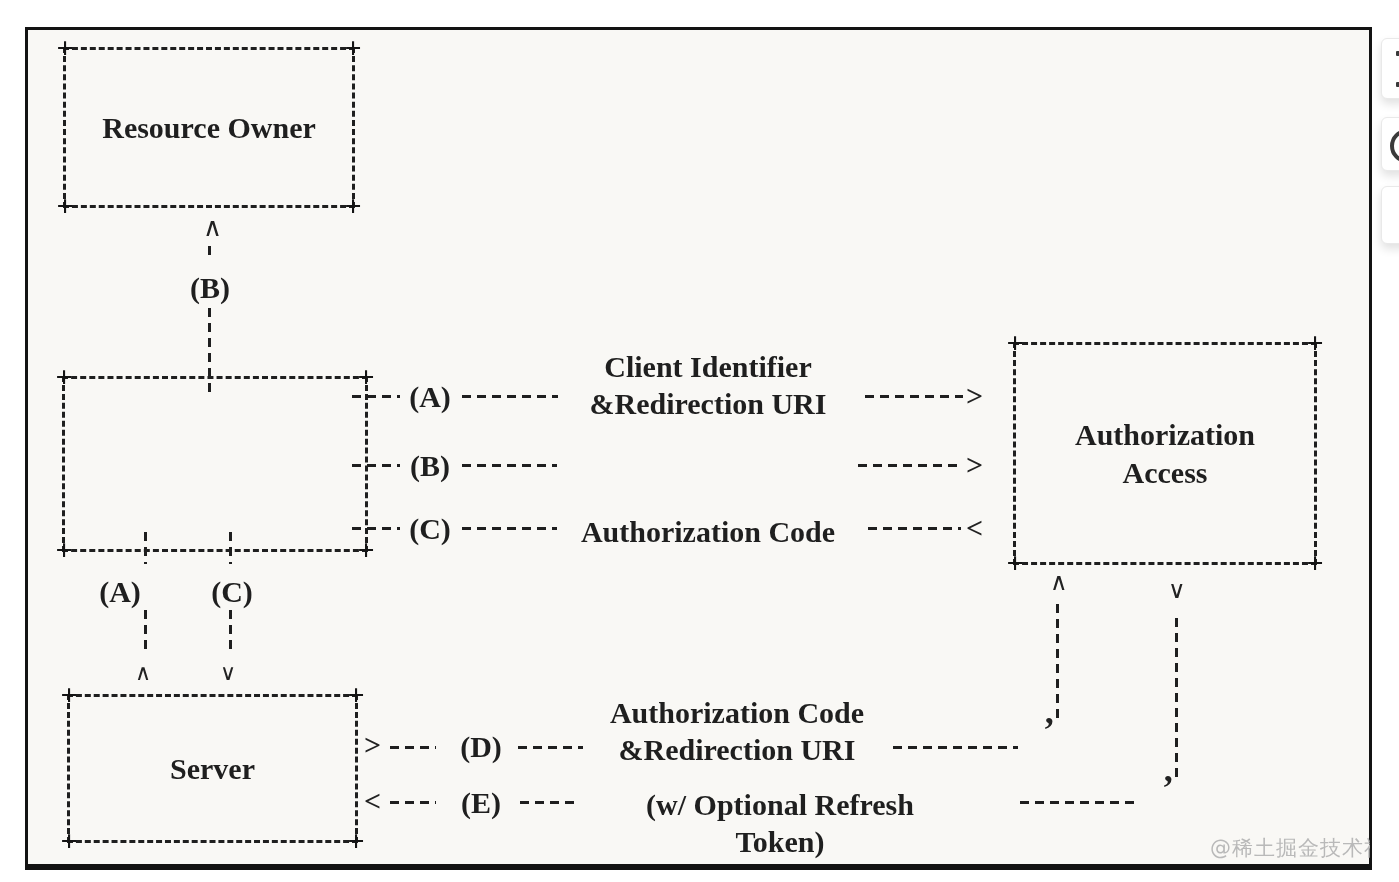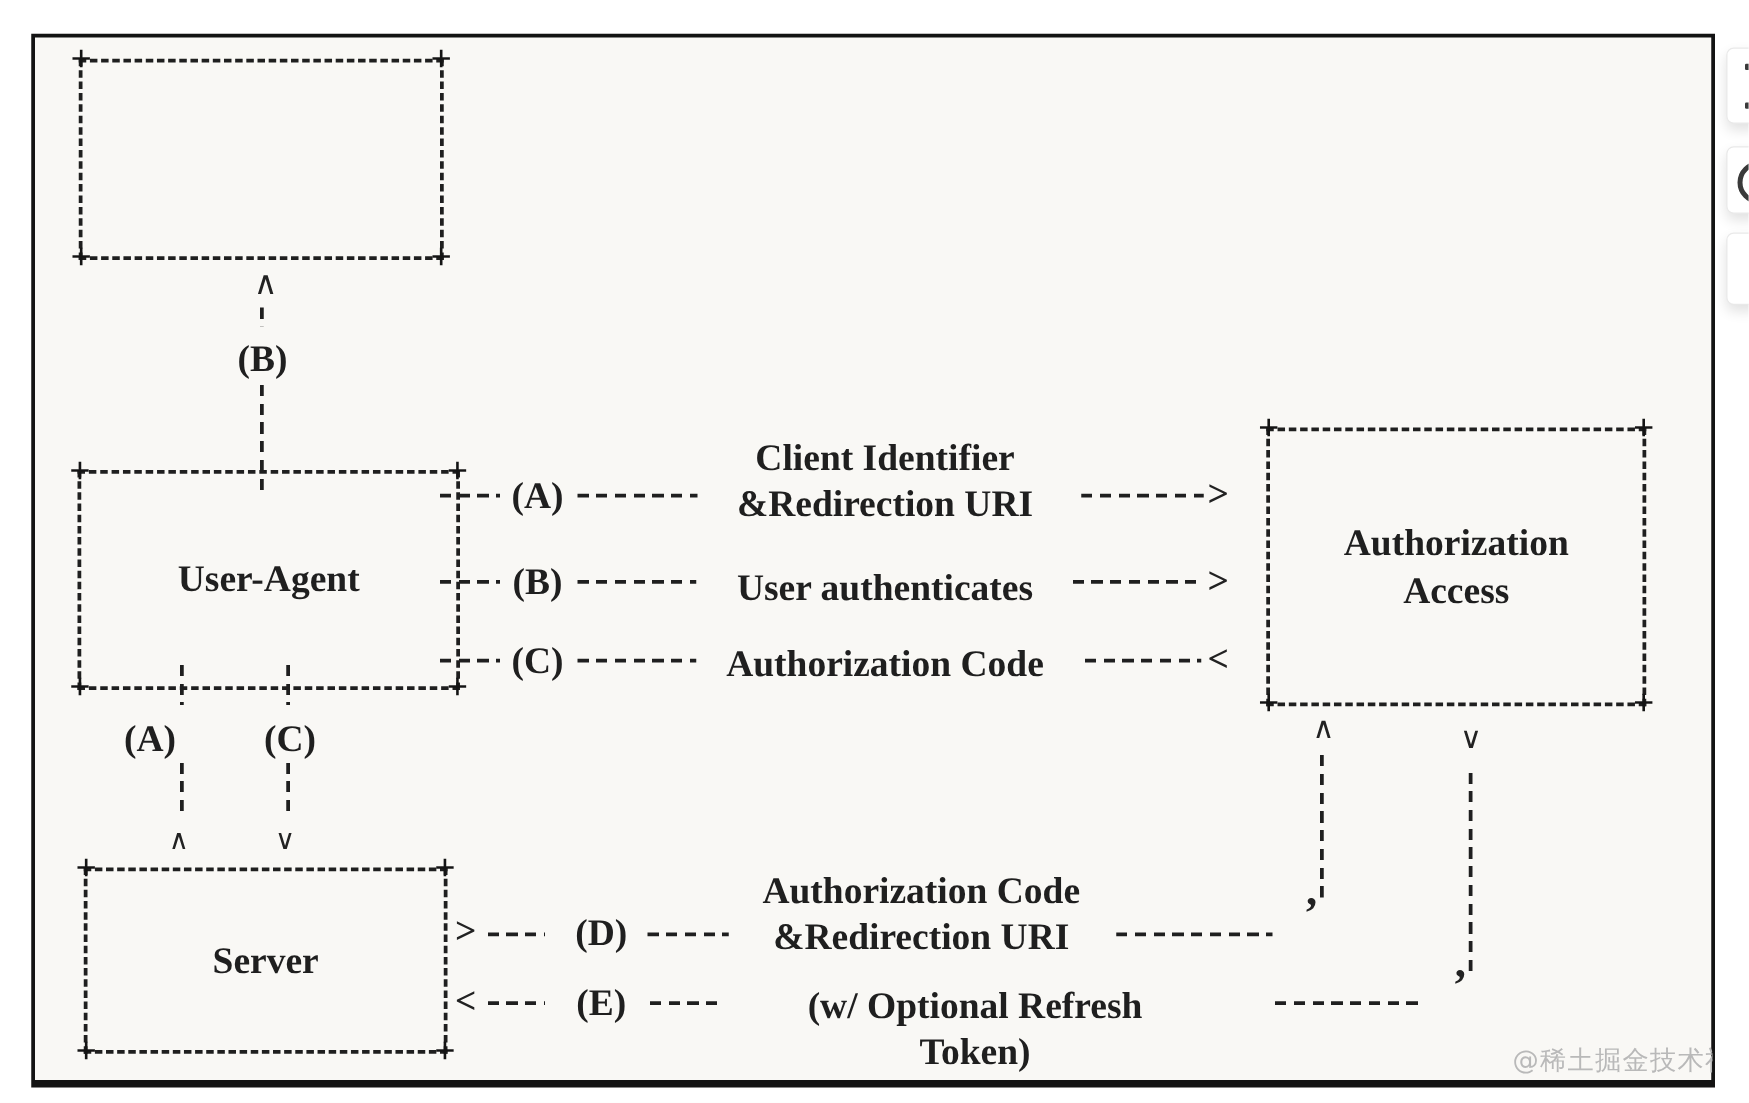--- a/index.html
+++ b/index.html
@@ -50,28 +50,28 @@
 
 <div id="canvas">
 
   <div class="frame"></div>
 
   <div class="box" style="left:63px;top:47px;width:292px;height:161px;">
     <span class="plus tl">+</span>
     <span class="plus tr">+</span>
     <span class="plus bl">+</span>
     <span class="plus br">+</span>
+    <div>Resource Owner</div>
   </div>
 
   <div class="box" style="left:62px;top:376px;width:306px;height:176px;">
     <span class="plus tl">+</span>
     <span class="plus tr">+</span>
     <span class="plus bl">+</span>
     <span class="plus br">+</span>
-    <div>User-Agent</div>
   </div>
 
   <div class="box" style="left:67px;top:694px;width:291px;height:149px;">
     <span class="plus tl">+</span>
     <span class="plus tr">+</span>
     <span class="plus bl">+</span>
     <span class="plus br">+</span>
     <div>Server</div>
   </div>
 
@@ -104,21 +104,20 @@
   <div class="msg" style="left:558px;top:348px;width:300px;">
     <div>Client Identifier</div>
     <div>&amp;Redirection URI</div>
   </div>
   <div class="hd" style="left:865px;top:395px;width:98px;"></div>
   <span class="head" style="left:966px;top:381px;">&gt;</span>
 
   <div class="hd" style="left:352px;top:464px;width:48px;"></div>
   <div class="lbl" style="left:402px;top:448px;width:56px;">(B)</div>
   <div class="hd" style="left:462px;top:464px;width:95px;"></div>
-  <div class="msg" style="left:558px;top:452px;width:300px;">User authenticates</div>
   <div class="hd" style="left:858px;top:464px;width:105px;"></div>
   <span class="head" style="left:966px;top:450px;">&gt;</span>
 
   <div class="hd" style="left:352px;top:527px;width:48px;"></div>
   <div class="lbl" style="left:402px;top:511px;width:56px;">(C)</div>
   <div class="hd" style="left:462px;top:527px;width:95px;"></div>
   <div class="msg" style="left:553px;top:513px;width:310px;">Authorization Code</div>
   <div class="hd" style="left:868px;top:527px;width:93px;"></div>
   <span class="head" style="left:966px;top:513px;">&lt;</span>
 

